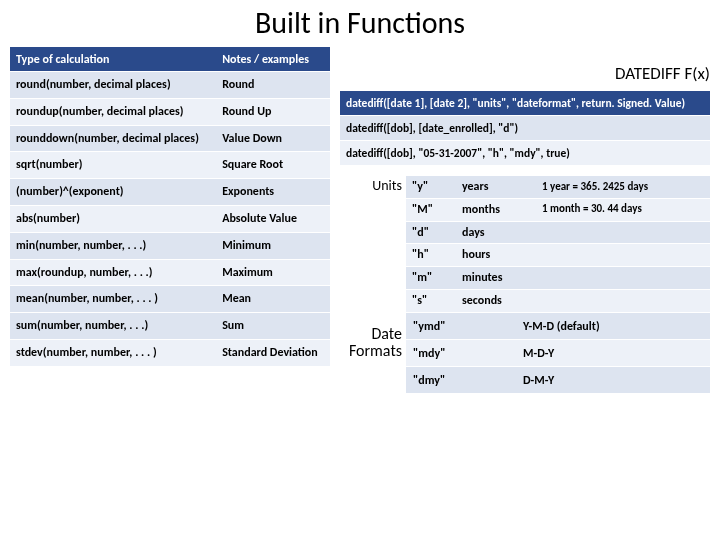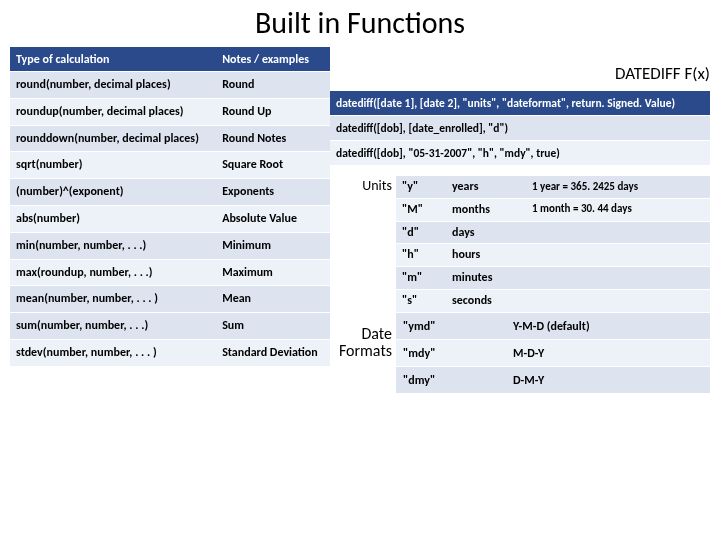--- a/index.html
+++ b/index.html
@@ -12,21 +12,21 @@
     color: #000;
     overflow: hidden;
   }
   .slide { padding: 4px 10px 8px 10px; }
   .title {
     text-align: center;
     font-size: 30px;
     font-weight: 400;
     margin: 0 0 6px 0;
   }
-  .cols { display: flex; align-items: flex-start; }
+  .cols { display: flex; gap: 10px; align-items: flex-start; }
   .left { flex: 0 0 320px; }
   .right { flex: 1; }
   table { border-collapse: collapse; width: 100%; }
   th.hdr, td.hdrbg {
     background: #2a4a8b;
     color: #fff;
     font-weight: 700;
     text-align: left;
     padding: 5px 6px;
     font-size: 12px;
@@ -108,21 +108,21 @@
         <tr class="r0">
               <td>round(number, decimal places)</td>
               <td>Round</td>
             </tr>
         <tr class="r1">
               <td>roundup(number, decimal places)</td>
               <td>Round Up</td>
             </tr>
         <tr class="r0">
               <td>rounddown(number, decimal places)</td>
-              <td>Round Notes</td>
+              <td>Value Down</td>
             </tr>
         <tr class="r1">
               <td>sqrt(number)</td>
               <td>Square Root</td>
             </tr>
         <tr class="r0">
               <td>(number)^(exponent)</td>
               <td>Exponents</td>
             </tr>
         <tr class="r1">

